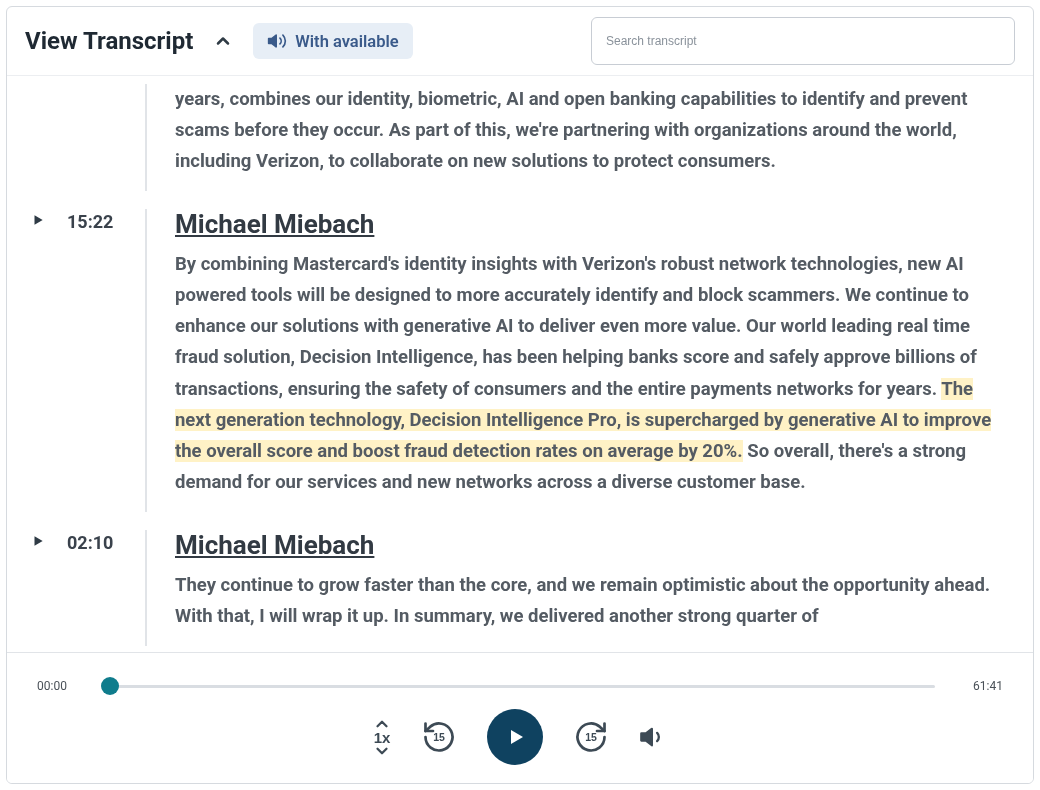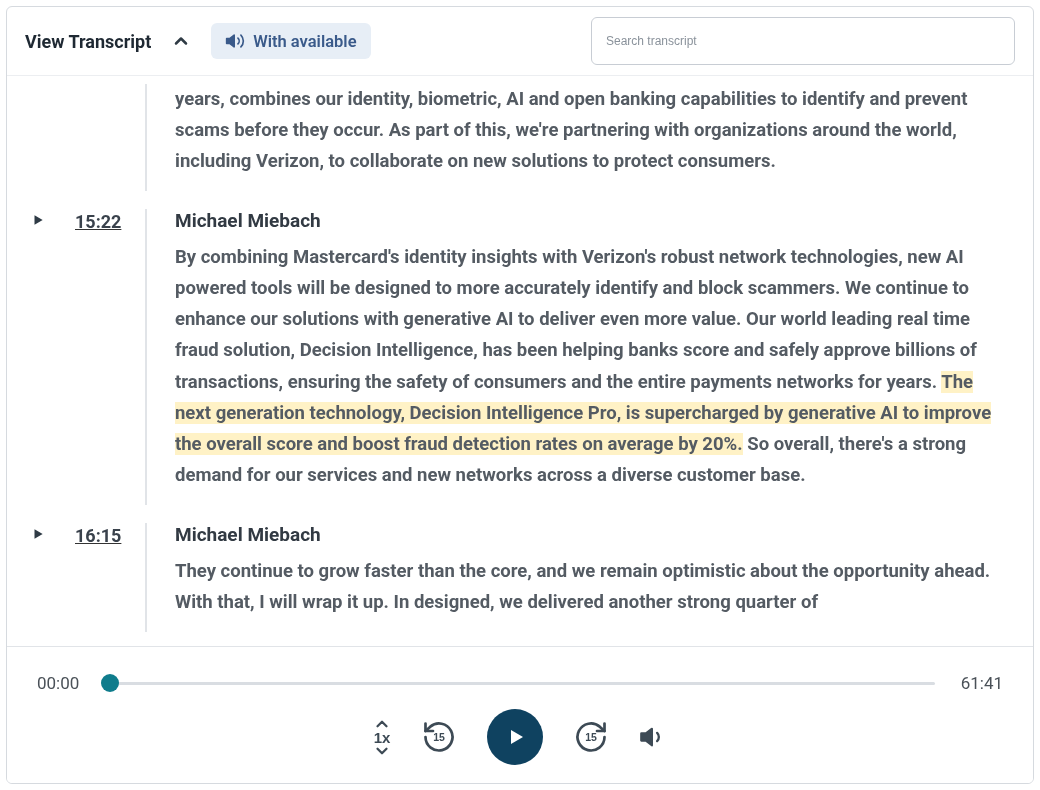--- a/index.html
+++ b/index.html
@@ -17,21 +17,21 @@
 }
 
 
 .header {
   display: flex;
   align-items: center;
   padding: 10px 18px;
   gap: 16px;
 }
 .title {
-  font-size: 18px;
+  font-size: 24px;
   font-weight: 700;
   color: #1f2933;
 }
 .collapse-btn {
   background: none; border: none; cursor: pointer;
   display: inline-flex; align-items: center; justify-content: center;
   padding: 4px;
 }
 .audio-badge {
   display: inline-flex;
@@ -69,48 +69,48 @@
   display: flex;
   padding-top: 8px;
 }
 .seg {
   display: flex;
   padding-top: 18px;
 }
 .seg-gutter {
   display: flex;
   align-items: flex-start;
-  gap: 28px;
+  gap: 20px;
   width: 116px;
   flex-shrink: 0;
   padding-top: 2px;
-  text-decoration: underline;
 }
 .play-small {
   background: none; border: none; cursor: pointer;
   color: #2f3b45;
   width: 18px; height: 18px;
   display: inline-flex; align-items: center; justify-content: center;
 }
 .timestamp {
   font-size: 18px;
   font-weight: 700;
   color: #3a424c;
 }
 .seg-body {
   flex: 1;
   border-left: 2px solid #e1e4e8;
   padding-left: 28px;
   padding-bottom: 14px;
 }
 .speaker {
-  font-size: 19px;
+  font-size: 26px;
   font-weight: 700;
   color: #323a43;
   margin-bottom: 10px;
+  text-decoration: underline;
 }
 .seg-text {
   font-size: 18.5px;
   line-height: 1.68;
   color: #545b63;
   font-weight: bold;
 }
 .hl { background: #fff2c6; }
 
 
@@ -118,21 +118,21 @@
   border-top: 1px solid #e1e4e8;
   padding: 10px 30px 18px 30px;
   background: #fff;
 }
 .slider-row {
   display: flex;
   align-items: center;
   gap: 14px;
   padding: 16px 0 10px 0;
 }
-.time-label { font-size: 17px; color: #4a5158; width: 54px; }
+.time-label { font-size: 12px; color: #4a5158; width: 54px; }
 .time-label.right { text-align: right; }
 .track {
   position: relative;
   flex: 1;
   height: 6px;
 }
 .track-bg {
   position: absolute;
   left: 0; right: 0; top: 2px;
   height: 3px;
@@ -235,25 +235,25 @@
       </div>
     </div>
 
     <div class="seg">
       <div class="seg-gutter">
         <button class="play-small">
           <svg width="14" height="14" viewBox="0 0 24 24" fill="#2f3b45">
               <polygon points="6 4 20 12 6 20"></polygon>
             </svg>
         </button>
-        <span class="timestamp">16:15</span>
+        <span class="timestamp">02:10</span>
       </div>
       <div class="seg-body">
         <div class="speaker">Michael Miebach</div>
-        <p class="seg-text">They continue to grow faster than the core, and we remain optimistic about the opportunity ahead. With that, I will wrap it up. In designed, we delivered another strong quarter of</p>
+        <p class="seg-text">They continue to grow faster than the core, and we remain optimistic about the opportunity ahead. With that, I will wrap it up. In summary, we delivered another strong quarter of</p>
       </div>
     </div>
 
   </div>
 
   <div class="player">
     <div class="slider-row">
       <span class="time-label">00:00</span>
       <div class="track">
         <div class="track-bg"></div>

